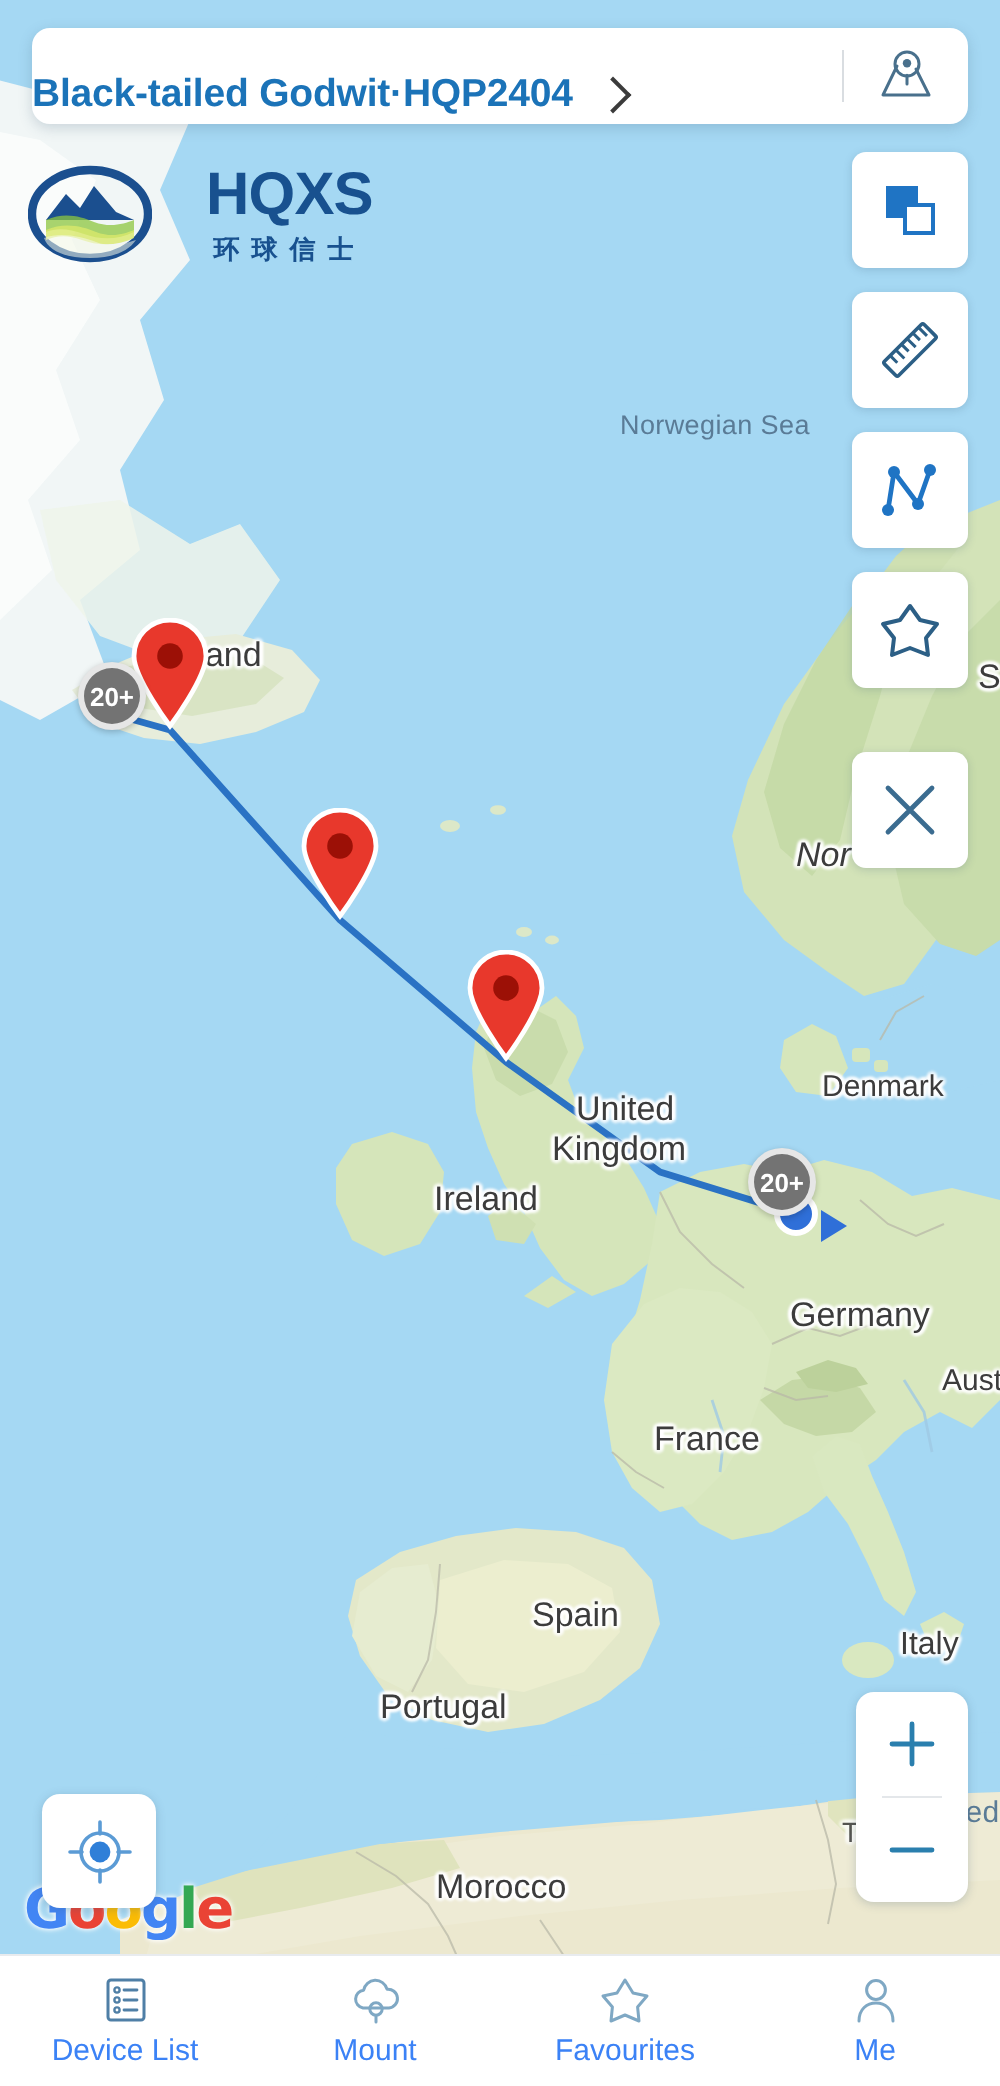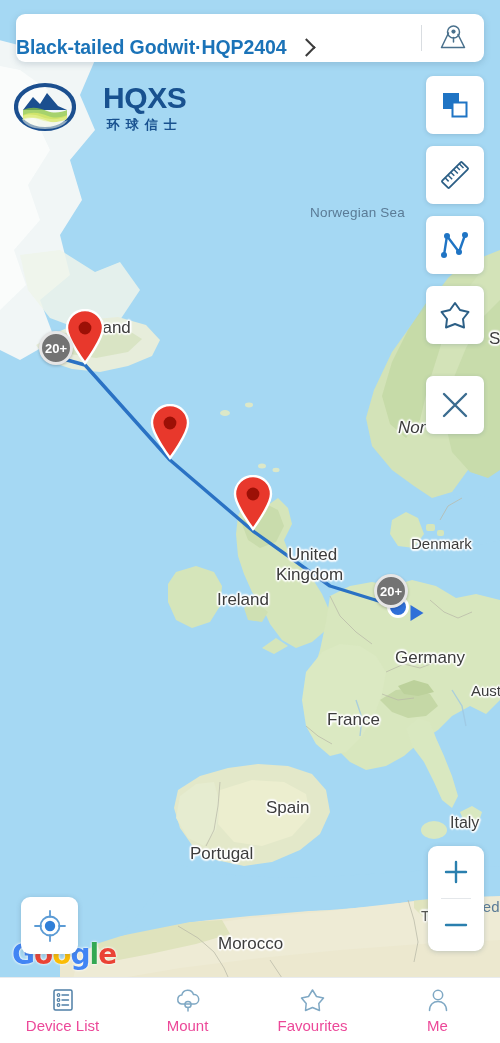--- a/index.html
+++ b/index.html
@@ -213,21 +213,21 @@
     z-index:50;
   }
   .nav-item{
     flex:1;
     display:flex;flex-direction:column;
     align-items:center;justify-content:center;
     gap:4px;
     cursor:pointer;
   }
   .nav-label{
-    color:#ec4899;
+    color:#3b82f6;
     font-size:15px;
   }
 </style>
 </head>
 <body>
 
 <div id="app">
 
   <div id="map">
     <svg width="500" height="1043" viewBox="0 0 500 1043" style="position:absolute;inset:0;">

